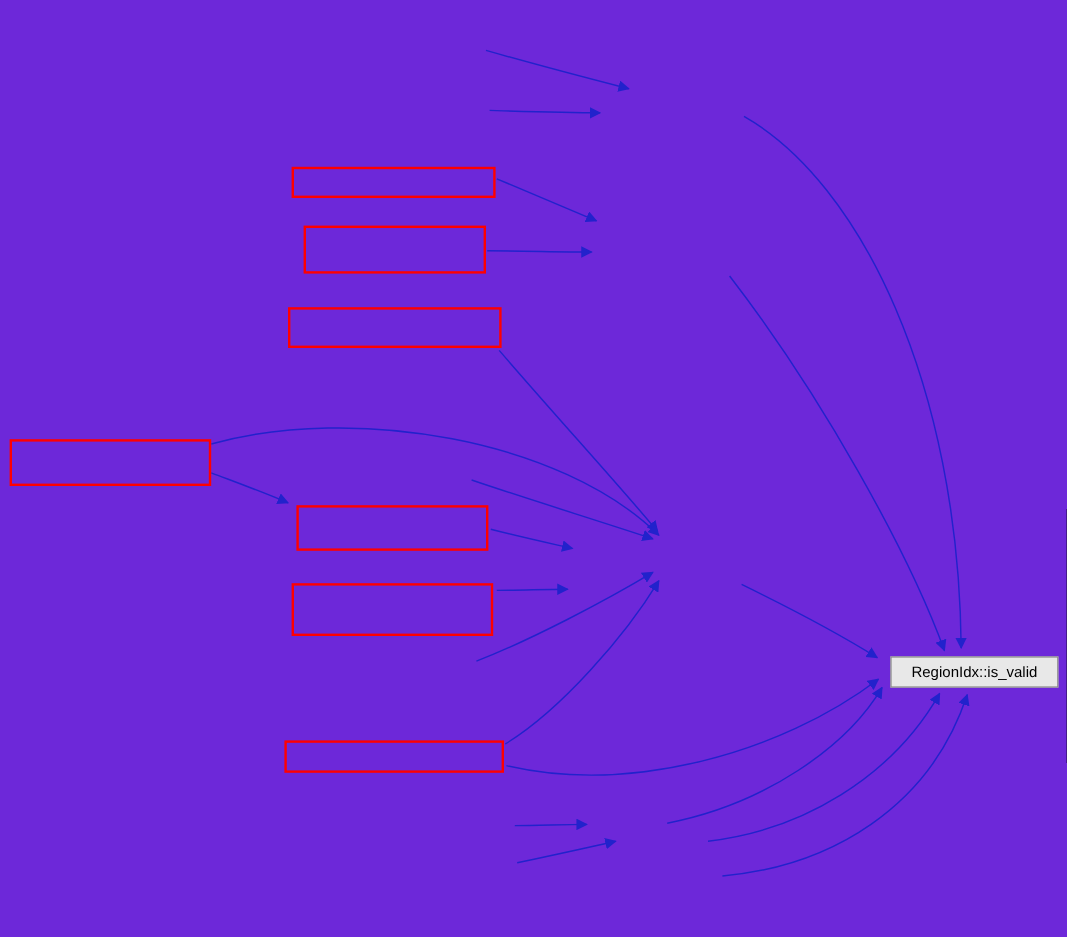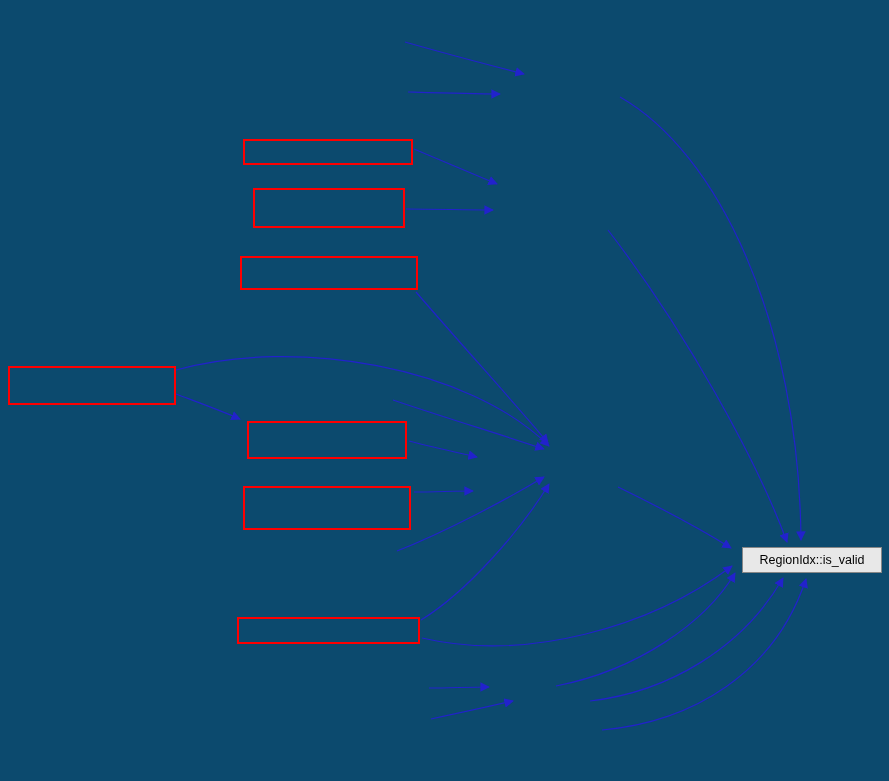--- a/index.html
+++ b/index.html
@@ -34,21 +34,21 @@
     cursor: pointer;
     white-space: nowrap;
   }
   .gnode.highlight {
     border-width: 1px;
   }
 </style>
 </head>
 <body>
 
-<div class="stage" style="background: #0c4a6e;">
+<div class="stage" style="background: #6d28d9;">
   <svg class="edge-layer" width="889" height="781" viewBox="0 0 889 781" xmlns="http://www.w3.org/2000/svg">
     <defs>
       <marker id="arrowhead" viewBox="0 0 10 10" refX="9" refY="5" markerWidth="8" markerHeight="8" orient="auto">
         <path d="M0,0 L10,5 L0,10 z" fill="#2222cc"></path>
       </marker>
     </defs>
   <path d="M405,42 C447,54 489,65 524,74" stroke="#2222cc" stroke-width="1.2" fill="none" marker-end="url(#arrowhead)"></path>
       <path d="M408,92 C440,93 470,94 500,94" stroke="#2222cc" stroke-width="1.2" fill="none" marker-end="url(#arrowhead)"></path>
       <path d="M620,97 C717,152 799,320 801,540" stroke="#2222cc" stroke-width="1.2" fill="none" marker-end="url(#arrowhead)"></path>
       <path d="M414,149 C443,161 471,173 497,184" stroke="#2222cc" stroke-width="1.2" fill="none" marker-end="url(#arrowhead)"></path>

